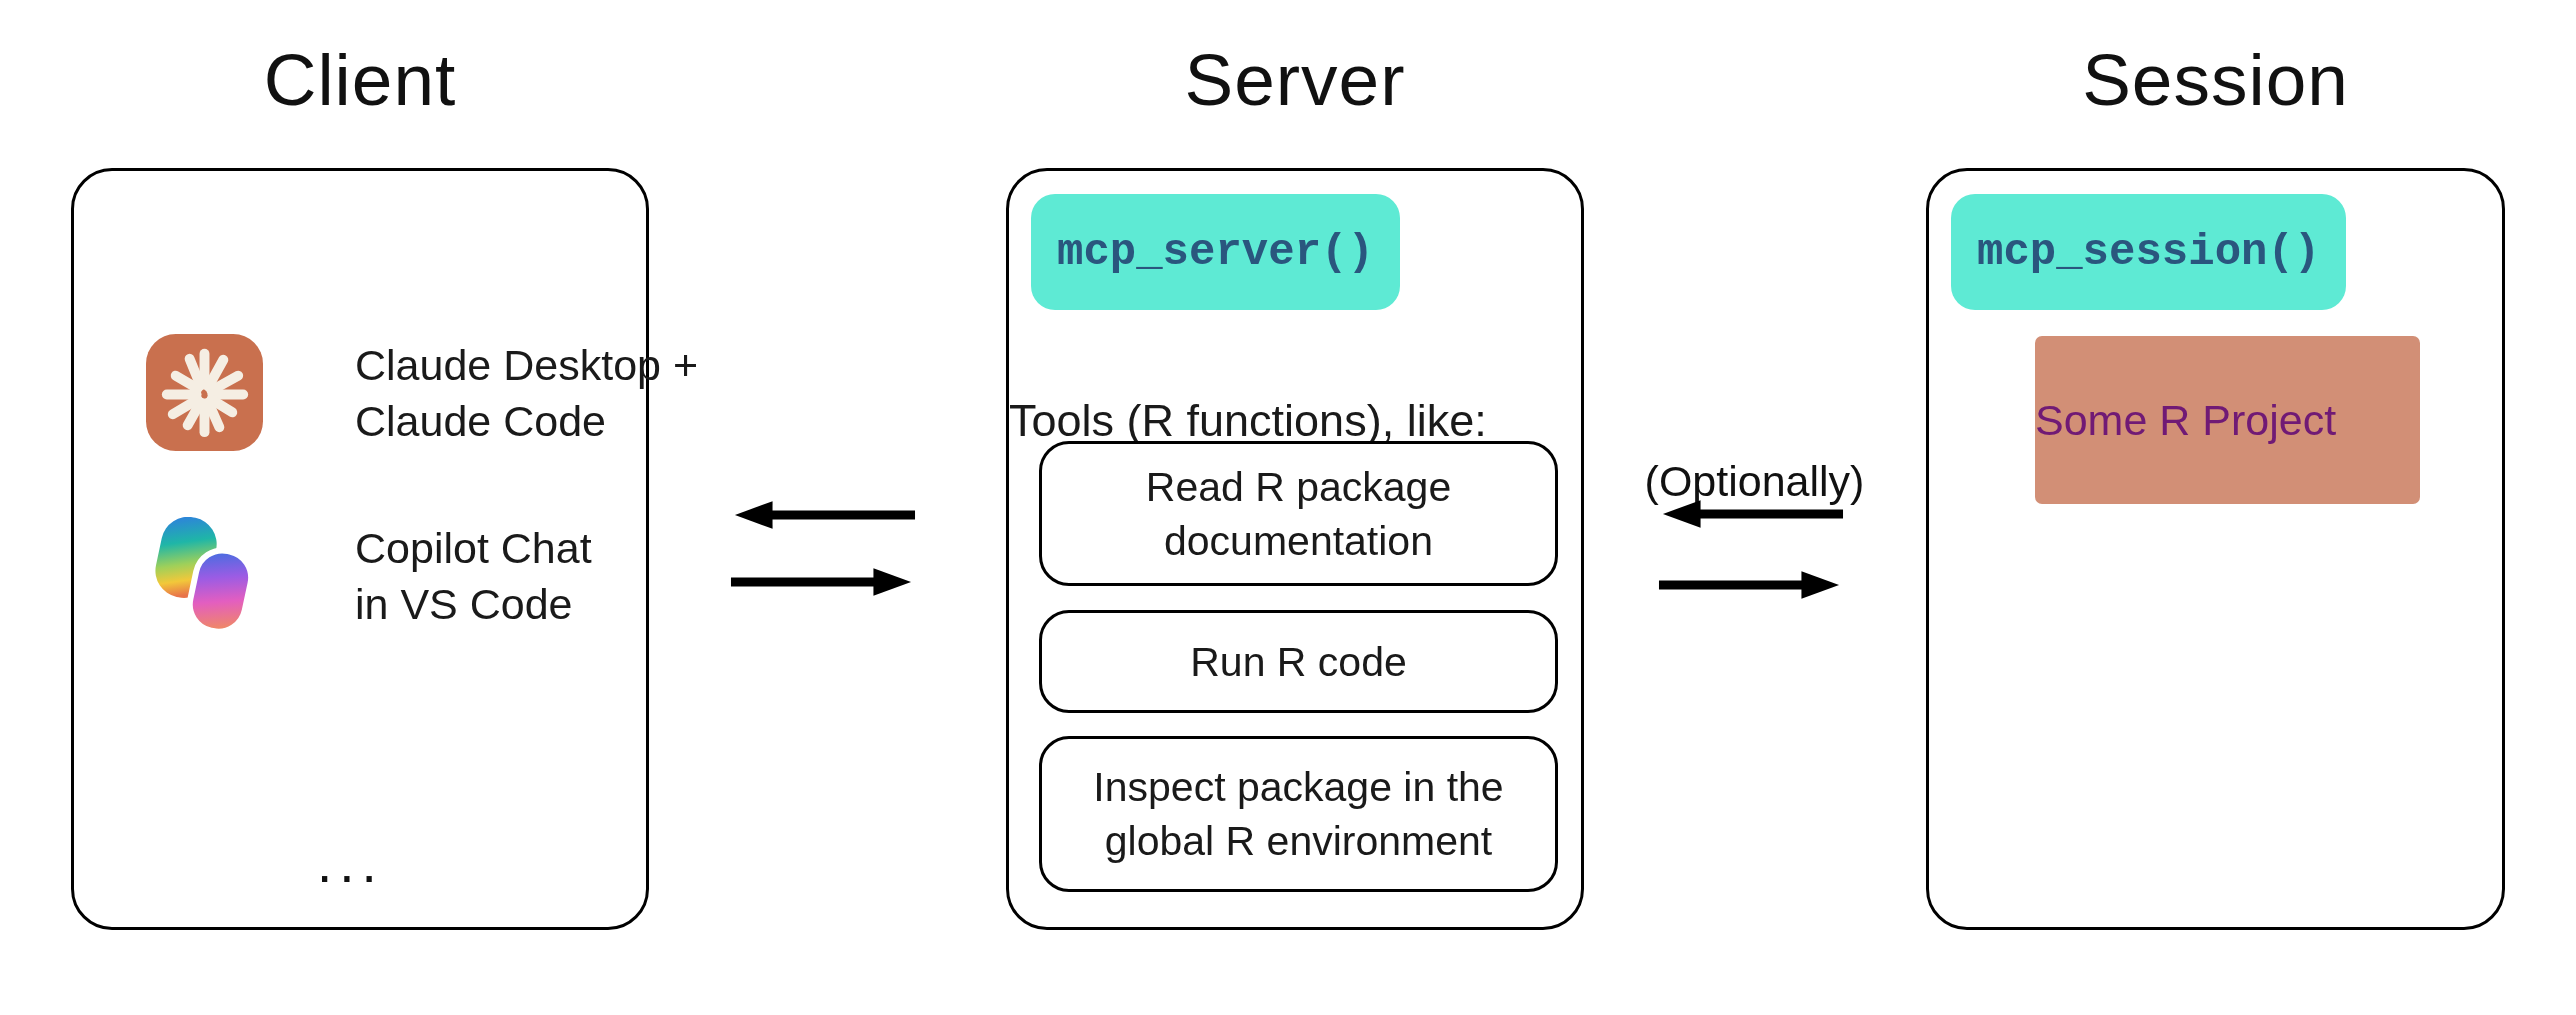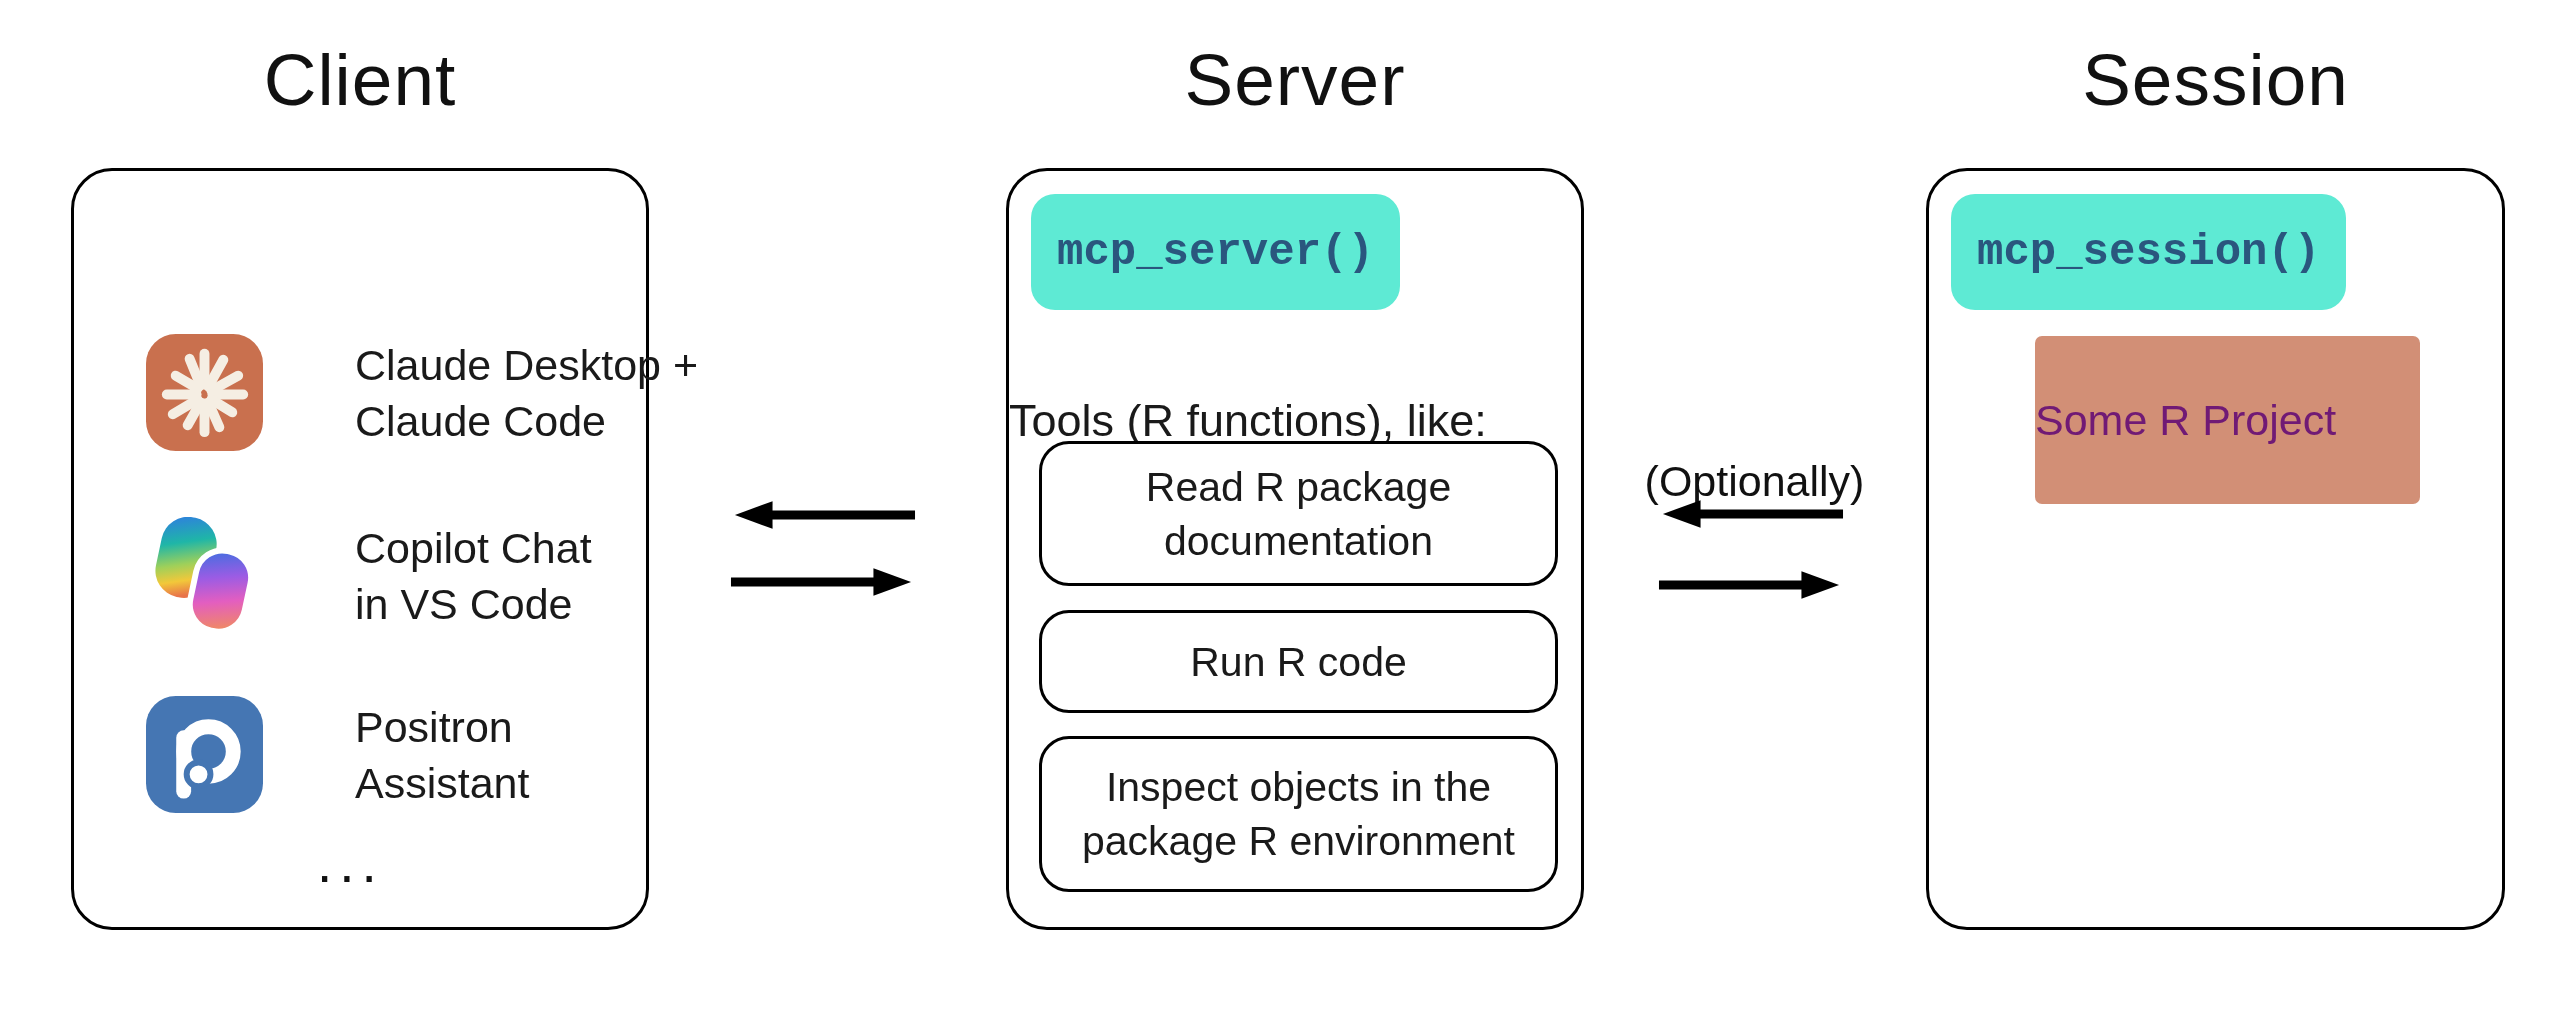--- a/index.html
+++ b/index.html
@@ -130,49 +130,35 @@
             <rect x="50" y="30" width="56" height="82" rx="27" fill="url(#cop-right)" stroke="#ffffff" stroke-width="6"></rect>
           </g>
         </svg>
       </span>
       <span class="app-label">
         <span>Copilot Chat</span><br>
         <span>in VS Code</span>
       </span>
     </div>
 
-    <div class="client-row" id="row-positron">
-      <span class="app-icon">
-        <svg width="117" height="117" viewBox="0 0 118 118">
-          <rect x="0" y="0" width="118" height="118" rx="30" fill="#4576b3"></rect>
-          <circle cx="63" cy="56" r="25" fill="none" stroke="#ffffff" stroke-width="15"></circle>
-          <line x1="38" y1="42" x2="38" y2="96" stroke="#ffffff" stroke-width="15" stroke-linecap="round"></line>
-          <circle cx="53" cy="79" r="12" fill="#ffffff" stroke="#4576b3" stroke-width="6"></circle>
-        </svg>
-      </span>
-      <span class="app-label">
-        <span>Positron</span><br>
-        <span>Assistant</span>
-      </span>
-    </div>
 
     <div class="ellipsis">...</div>
   </div>
 
   <div class="panel" id="server-panel">
     <div class="code-chip">mcp_server()</div>
     <div class="tools-heading">Tools (R functions), like:</div>
     <div class="tool-box" id="tool-1">
       <span>Read R package documentation</span>
     </div>
     <div class="tool-box" id="tool-2">
       <span>Run R code</span>
     </div>
     <div class="tool-box" id="tool-3">
-      <span>Inspect objects in the package R environment</span>
+      <span>Inspect package in the global R environment</span>
     </div>
   </div>
 
   <div class="panel" id="session-panel">
     <div class="code-chip">mcp_session()</div>
     <div class="project-box" id="project-some">
       <span>Some R Project</span>
     </div>
   </div>
 

